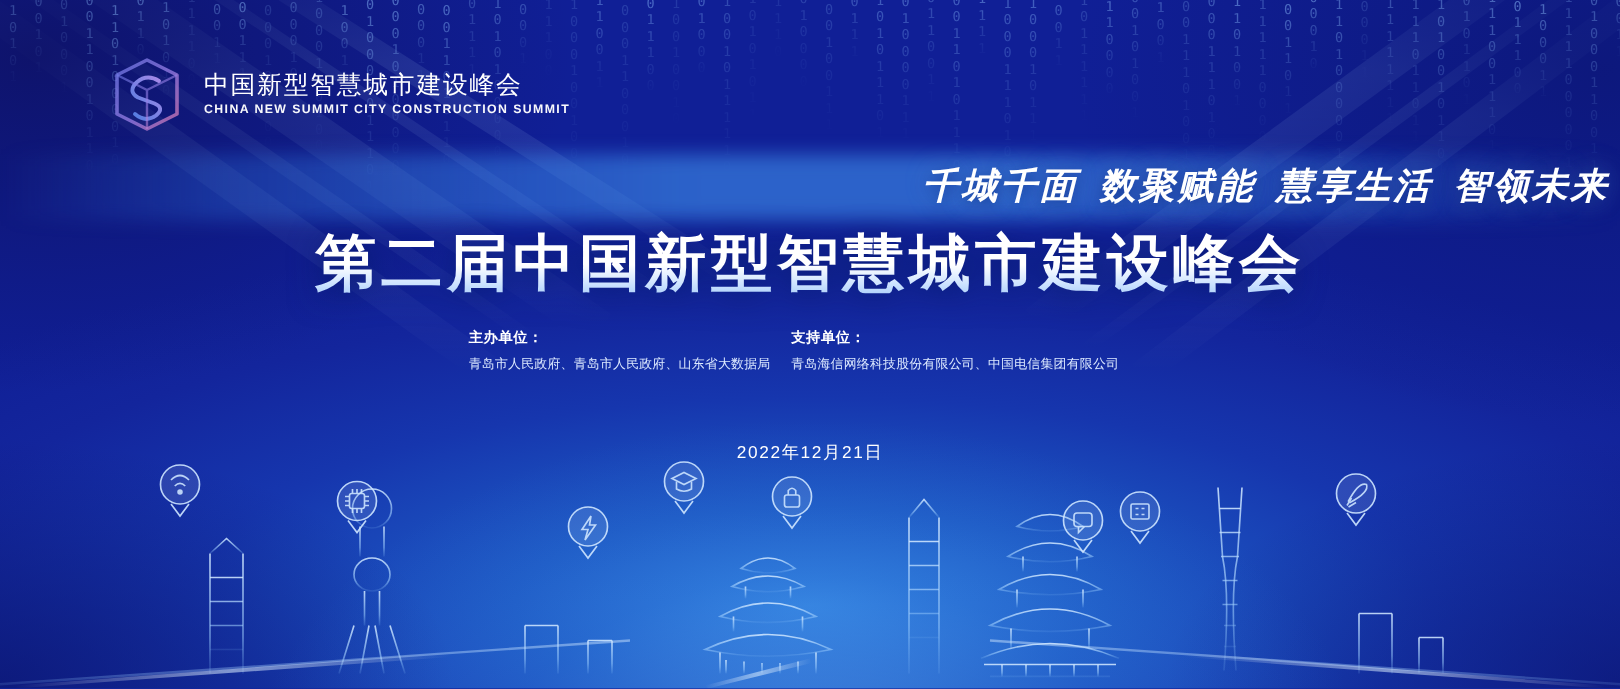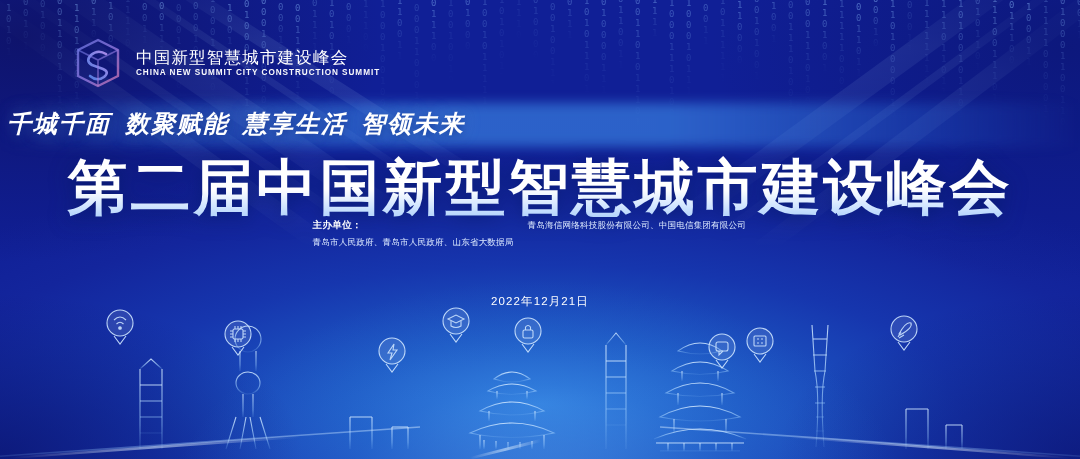--- a/index.html
+++ b/index.html
@@ -72,33 +72,33 @@
     line-height:1;
   }
   .logo-en{
     font-size:8.2px;font-weight:bold;color:#ffffff;letter-spacing:.95px;
     line-height:1;opacity:.97;
   }
 
   
   .tagline{
     position:absolute;left:0;right:0;top:108px;
-    text-align:left;
+    text-align:right;
     font-size:24px;font-weight:bold;color:#ffffff;
     letter-spacing:2px;
     font-style:italic;
     text-shadow:0 2px 10px rgba(10,40,130,.75), 0 0 18px rgba(140,200,255,.35);
   }
   .tagline span{margin:0 7px;display:inline-block;}
 
   
   .title{
     position:absolute;left:0;right:0;top:150px;
     text-align:center;
-    font-size:60px;font-weight:bold;
+    font-size:41px;font-weight:bold;
     letter-spacing:3px;
     line-height:1.25;
     background:linear-gradient(180deg,#ffffff 0%,#ffffff 52%,#cfe4ff 76%,#9cc6f8 100%);
     -webkit-background-clip:text;background-clip:text;
     color:transparent;-webkit-text-fill-color:transparent;
     filter:drop-shadow(0 3px 10px rgba(6,26,100,.75));
   }
 
   
   .credits{
@@ -899,19 +899,20 @@
   <div class="tagline" id="tagline"><span>千城千面</span><span>数聚赋能</span><span>慧享生活</span><span>智领未来</span></div>
 
   <div class="title">第二届中国新型智慧城市建设峰会</div>
 
   <div class="credits" id="credits">
       <div class="credit-col c1">
         <div class="credit-head">主办单位：</div>
         <div class="credit-line">青岛市人民政府、青岛市人民政府、山东省大数据局</div>
       </div>
       <div class="credit-col c3">
+        <div class="credit-head">支持单位：</div>
         <div class="credit-line">青岛海信网络科技股份有限公司、中国电信集团有限公司</div>
       </div>
     </div>
 
   <div class="date">2022年12月21日</div>
 
 </div>
 
 </body></html>

